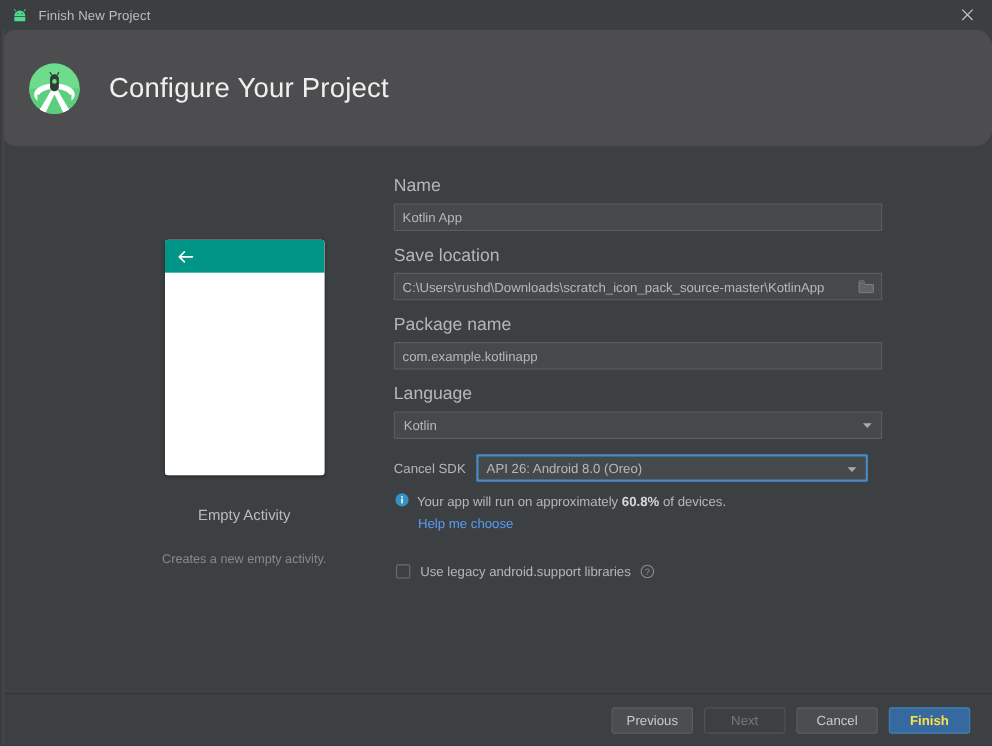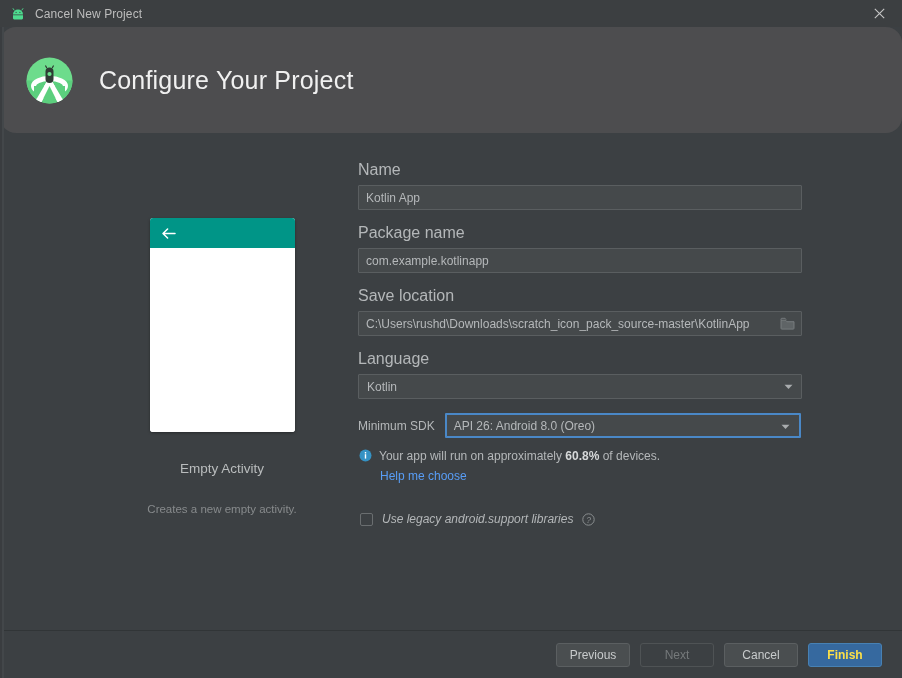--- a/index.html
+++ b/index.html
@@ -245,24 +245,23 @@
     margin-left: 22px;
     font-size: 12px;
     color: #589df6;
     cursor: pointer;
     text-decoration: none;
   }
 
   
   .check-row {
     display: flex;
-    align-items: center;
+    align-items: flex-start;
     margin-top: 28px;
     margin-left: 2px;
-    font-style: italic;
   }
   .checkbox {
     width: 13px; height: 13px;
     border: 1px solid #6a6e70;
     background: #40444600;
     border-radius: 2px;
     cursor: pointer;
     flex: 0 0 auto;
   }
   .check-label {
@@ -326,21 +325,21 @@
   <div class="titlebar">
     <span class="titlebar-icon">
       <svg width="16" height="16" viewBox="0 0 16 16">
         <path d="M3 9.2h10v3.1a1.1 1.1 0 0 1-1.1 1.1H4.1A1.1 1.1 0 0 1 3 12.3V9.2z" fill="#4ddb8e"></path>
         <path d="M3 8.6a5 5 0 0 1 10 0H3z" fill="#4ddb8e"></path>
         <path d="M4.1 4.1 3.1 2.6M11.9 4.1l1-1.5" stroke="#4ddb8e" stroke-width="0.9" stroke-linecap="round"></path>
         <circle cx="6.1" cy="6.4" r="0.55" fill="#3c3f41"></circle>
         <circle cx="9.9" cy="6.4" r="0.55" fill="#3c3f41"></circle>
       </svg>
     </span>
-    <span class="titlebar-title">Cancel New Project</span>
+    <span class="titlebar-title">Finish New Project</span>
     <div class="titlebar-close">
       <svg width="11" height="11" viewBox="0 0 11 11">
         <path d="M0.8 0.8 L10.2 10.2 M10.2 0.8 L0.8 10.2" stroke="#c6c6c6" stroke-width="1.1"></path>
       </svg>
     </div>
   </div>
 
   <div class="header">
     <div class="header-logo">
       <svg width="55" height="55" viewBox="0 0 55 55">
@@ -385,54 +384,54 @@
     <div class="form-col">
 
       
       <div class="field-group">
         <div class="field-label">Name</div>
         <input class="text-input" type="text" value="Kotlin App" style="">
       </div>
 
       
       <div class="field-group">
-        <div class="field-label">Package name</div>
-        <input class="text-input" type="text" value="com.example.kotlinapp" style="">
-      </div>
-
-      
-      <div class="field-group">
         <div class="field-label">Save location</div>
         <div class="save-row">
           <input class="text-input" type="text" value="C:\Users\rushd\Downloads\scratch_icon_pack_source-master\KotlinApp" style="">
           <div class="browse-btn">
             <svg width="15" height="13" viewBox="0 0 15 13">
               <path d="M1 3.2h4.6l1.2 1.5H14v6.6a.8.8 0 0 1-.8.8H1.8a.8.8 0 0 1-.8-.8V3.2z" fill="#5f6466" stroke="#7b8082" stroke-width="0.9"></path>
               <path d="M1 3.2V2.1a.8.8 0 0 1 .8-.8h3.3l1 1.4" fill="none" stroke="#7b8082" stroke-width="0.9"></path>
             </svg>
           </div>
         </div>
       </div>
 
       
       <div class="field-group">
+        <div class="field-label">Package name</div>
+        <input class="text-input" type="text" value="com.example.kotlinapp" style="">
+      </div>
+
+      
+      <div class="field-group">
         <div class="field-label">Language</div>
         <div class="combo">
           <span class="combo-value">Kotlin</span>
           <span class="combo-arrow">
             <svg width="9" height="6" viewBox="0 0 9 6">
               <path d="M0.5 0.8 L4.5 5 L8.5 0.8 Z" fill="#a9acae"></path>
             </svg>
           </span>
         </div>
       </div>
 
       
       <div class="sdk-row">
-        <span class="sdk-label">Minimum SDK</span>
+        <span class="sdk-label">Cancel SDK</span>
         <div class="combo focused">
           <span class="combo-value">API 26: Android 8.0 (Oreo)</span>
           <span class="combo-arrow">
             <svg width="9" height="6" viewBox="0 0 9 6">
               <path d="M0.5 0.8 L4.5 5 L8.5 0.8 Z" fill="#a9acae"></path>
             </svg>
           </span>
         </div>
       </div>
 

